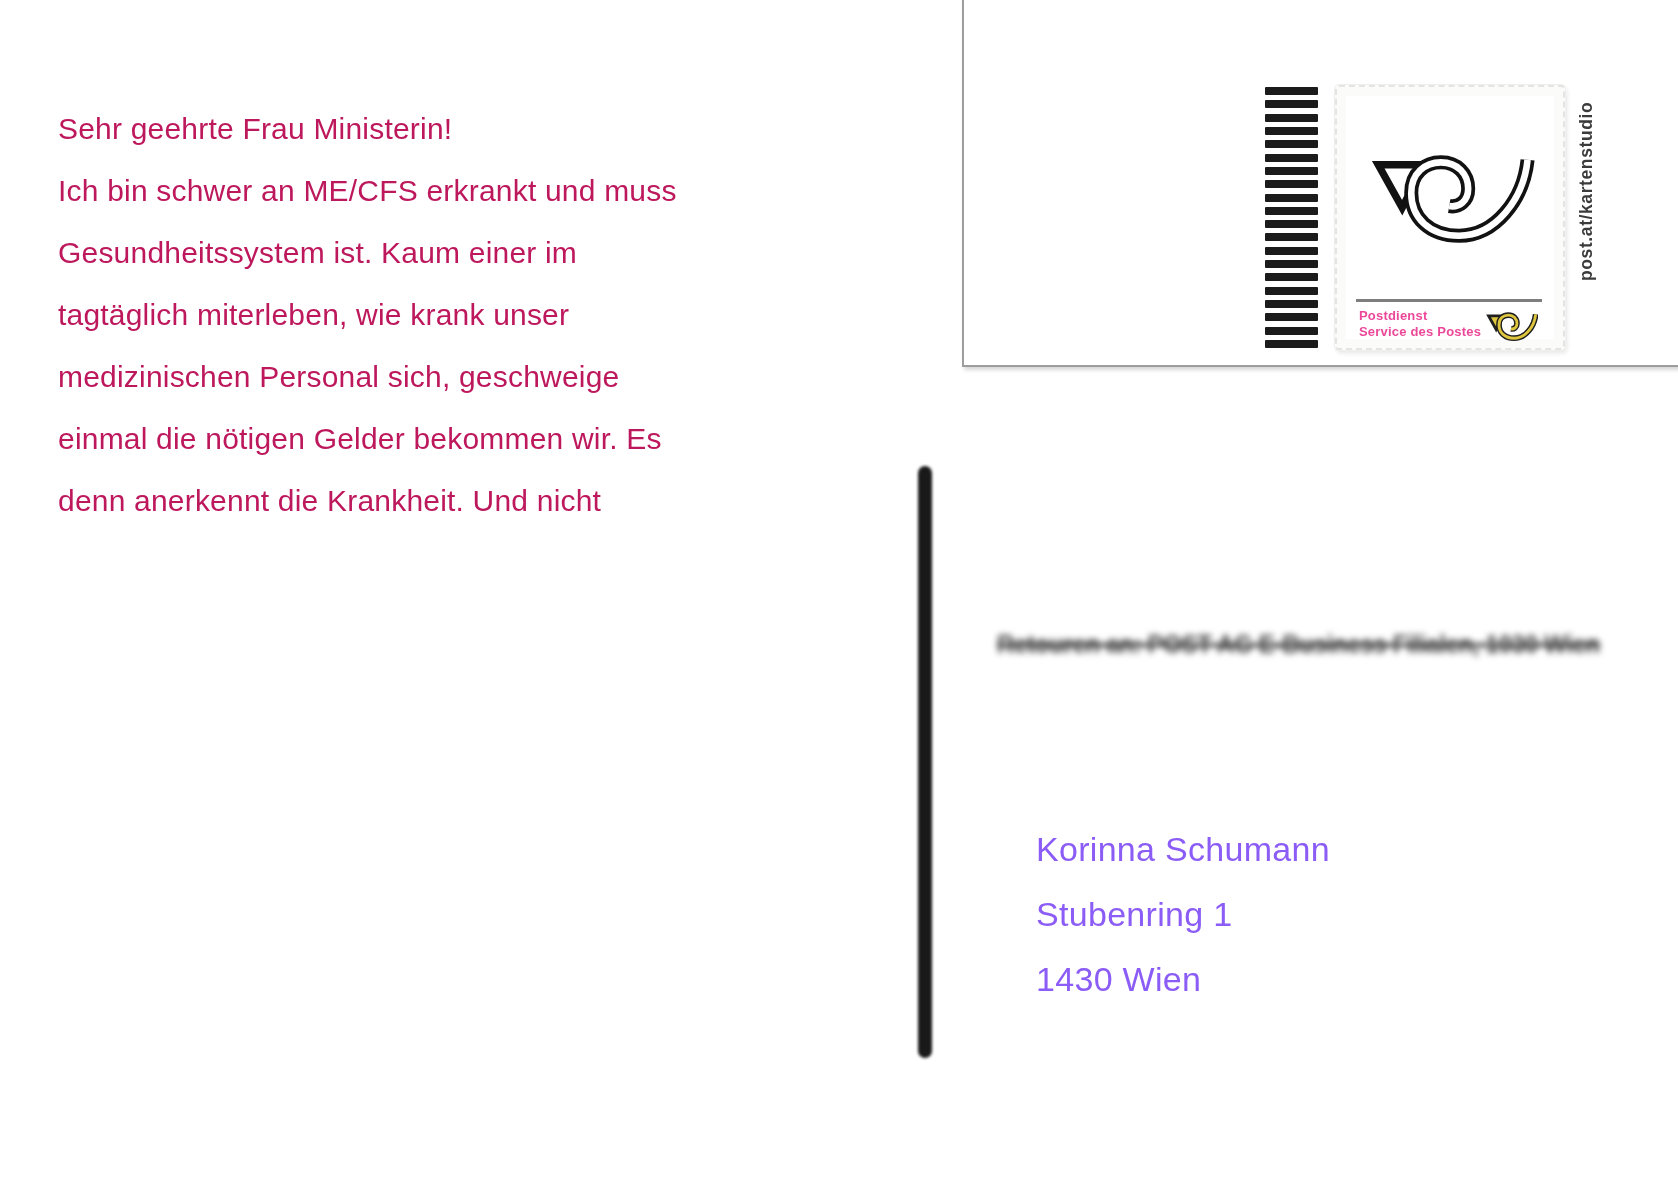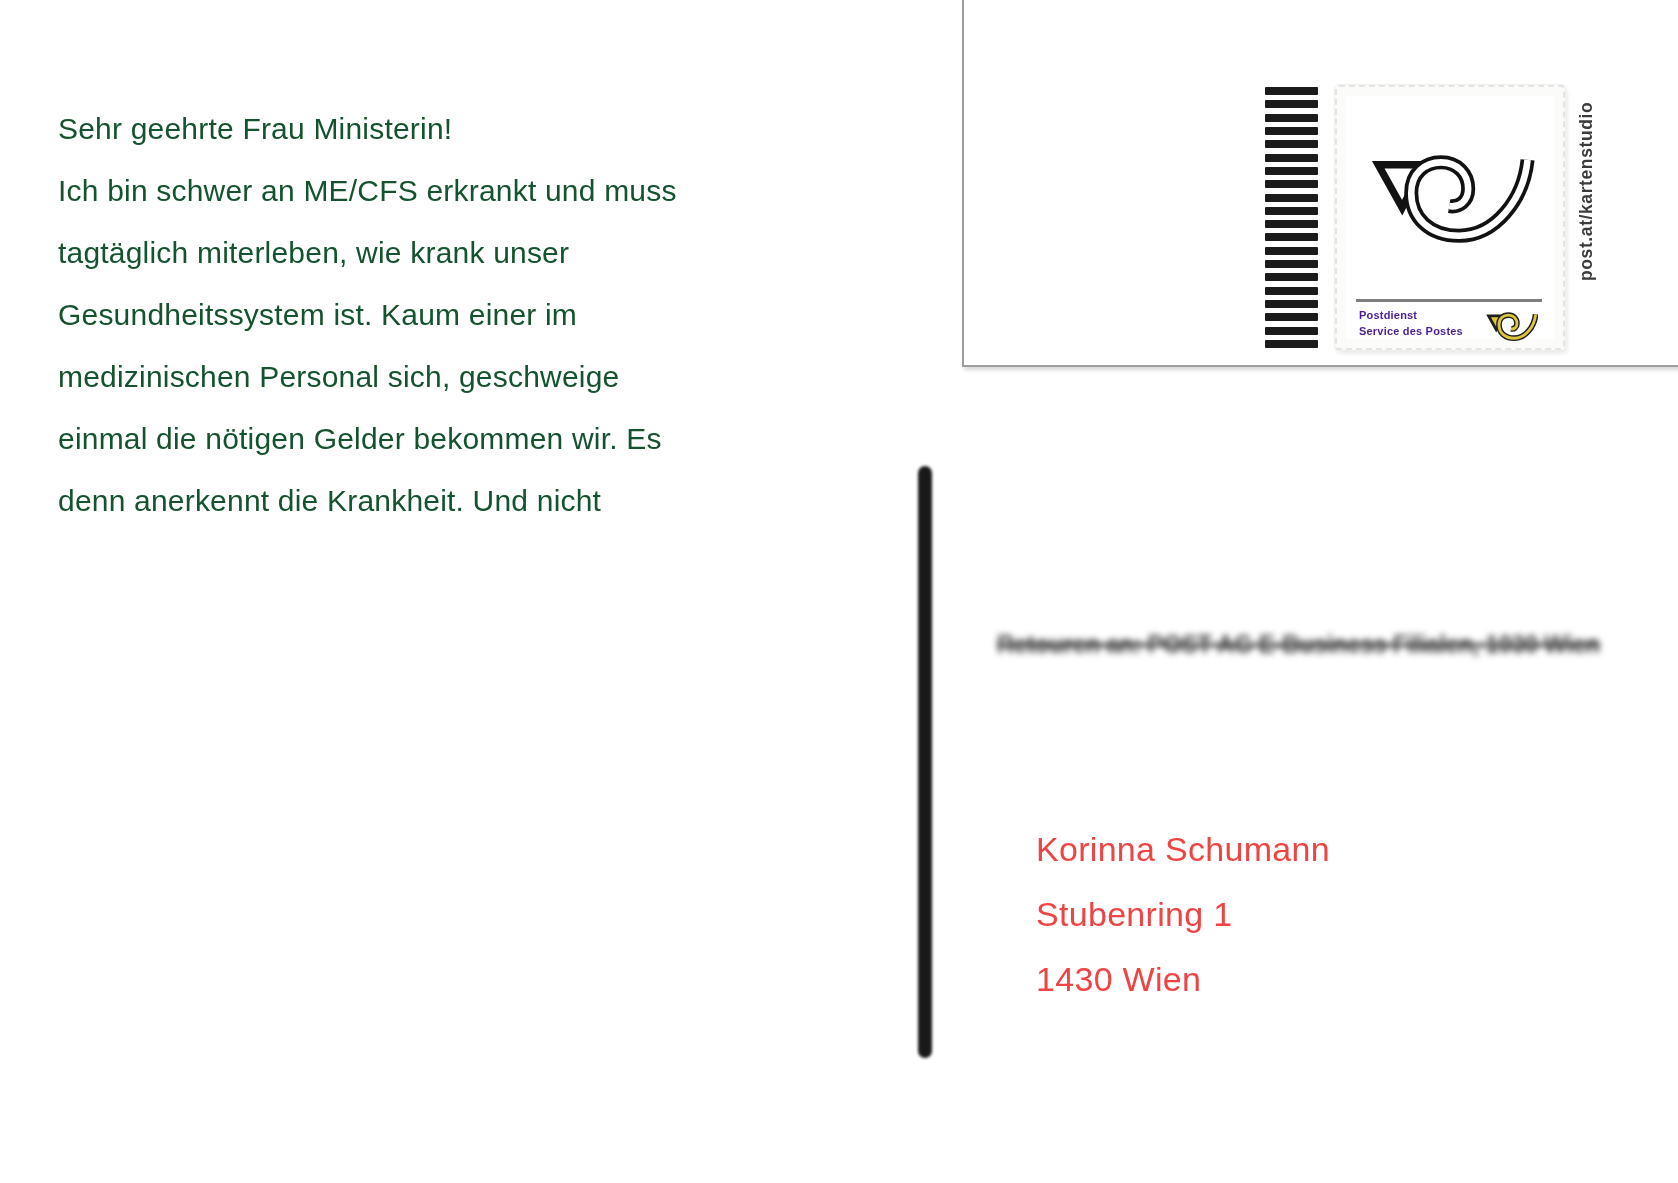--- a/index.html
+++ b/index.html
@@ -8,21 +8,21 @@
     background: #ffffff;
     overflow: hidden;
     font-family: "Liberation Sans", sans-serif;
     position: relative;
   }
   .canvas { position: absolute; inset: 0; width: 1678px; height: 1183px; }
 
   
   .message {
     position: absolute; left: 58px; top: 98px; width: 650px;
-    font-size: 30px; line-height: 62px; color: #14532d;
+    font-size: 30px; line-height: 62px; color: #be185d;
     letter-spacing: 0.2px;
     filter: blur(0.3px);
   }
 
   
   .frame-box {
     position: absolute; left: 962px; top: -10px;
     width: 740px; height: 377px;
     background: #ffffff;
     border: 2px solid #9d9d9d;
@@ -48,21 +48,21 @@
     position: absolute; left: 9px; top: 9px; right: 9px; bottom: 9px;
     background: #ffffff;
   }
   .stamp-logo { position: absolute; left: 24px; top: 55px; width: 165px; height: 92px; }
   .stamp-rule {
     position: absolute; left: 10px; right: 12px; top: 203px;
     height: 3px; background: #7e7e7e;
   }
   .stamp-service {
     position: absolute; left: 13px; top: 212px;
-    font-size: 11px; font-weight: 700; color: #4c1d95;
+    font-size: 13px; font-weight: 700; color: #ec4899;
     line-height: 15.5px; letter-spacing: 0.2px;
     filter: blur(0.3px);
   }
   .stamp-yellow-horn { position: absolute; right: 16px; top: 214px; width: 52px; height: 32px; }
 
   .vertical-url {
     position: absolute; left: 609px; top: 97px; height: 205px; width: 26px;
     writing-mode: vertical-rl; transform: rotate(180deg);
     display: flex; align-items: center; justify-content: center;
     font-size: 17.5px; font-weight: 700; color: #3b3b3b;
@@ -88,35 +88,35 @@
     text-decoration: line-through;
     text-decoration-thickness: 4px;
     filter: blur(3.2px);
     transform: scaleX(0.92); transform-origin: left center;
     white-space: nowrap;
   }
 
   
   .address {
     position: absolute; left: 1036px; top: 817px;
-    font-size: 34px; line-height: 65px; color: #ef4444;
+    font-size: 34px; line-height: 65px; color: #8b5cf6;
     letter-spacing: 0.3px;
     filter: blur(0.3px);
   }
 </style>
 </head>
 <body>
 
 <div class="canvas">
 
   <div class="message">
     <div>Sehr geehrte Frau Ministerin!</div>
     <div>Ich bin schwer an ME/CFS erkrankt und muss</div>
+    <div>Gesundheitssystem ist. Kaum einer im</div>
     <div>tagtäglich miterleben, wie krank unser</div>
-    <div>Gesundheitssystem ist. Kaum einer im</div>
     <div>medizinischen Personal sich, geschweige</div>
     <div>einmal die nötigen Gelder bekommen wir. Es</div>
     <div>denn anerkennt die Krankheit. Und nicht</div>
   </div>
 
   <div class="frame-box">
 
     <div class="barcode" id="barcode">
         <div class="stripe"></div>
         <div class="stripe"></div>

